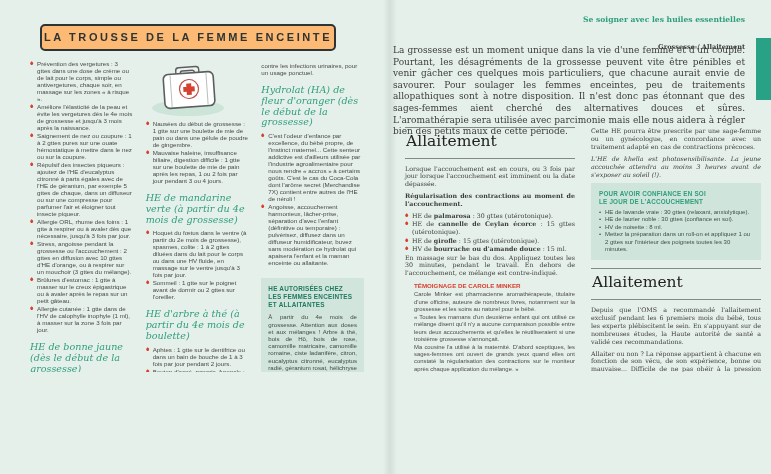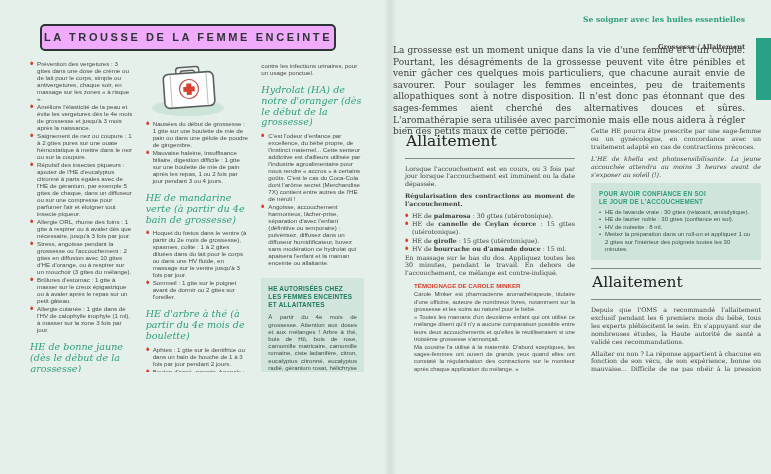--- a/index.html
+++ b/index.html
@@ -6,21 +6,21 @@
   body{width:771px;height:474px;overflow:hidden;font-family:"Liberation Sans",sans-serif;}
   .spread{position:relative;width:771px;height:474px;background:#e6f0ea;}
   .page{position:absolute;top:0;height:372px;overflow:hidden;}
   .left-page{left:0;width:390px;}
   .right-page{left:390px;width:381px;}
   .gutter{position:absolute;left:383px;top:0;width:14px;height:474px;
     background:linear-gradient(90deg,rgba(0,0,0,0),rgba(40,70,60,.10) 50%,rgba(0,0,0,0));}
 
   
   .lp-title-box{position:absolute;left:40px;top:24px;width:292px;border:2px solid #2e3434;
-    border-radius:5px;background:#f0abfc;text-align:center;padding:5px 0 6px;
+    border-radius:5px;background:#fdba74;text-align:center;padding:5px 0 6px;
     font-weight:bold;font-size:11px;letter-spacing:2.6px;color:#2e3434;}
   .lp-cols{position:absolute;left:30px;top:60px;width:334px;display:flex;gap:13px;}
   .lp-col{flex:1;min-width:0;}
   .script-h{font-family:"DejaVu Serif",serif;font-style:italic;font-weight:normal;
     color:#2f9e7d;font-size:9.6px;line-height:1.13;margin:9px 0 4px;}
   .lp-col > .script-h:first-child{margin-top:2px;}
   .b-item{position:relative;padding-left:7px;font-size:6.2px;line-height:7px;color:#484848;
     margin-bottom:1px;}
   .drop{position:absolute;left:0;top:1.6px;width:3.4px;height:3.4px;background:#d6402f;
     border-radius:0 50% 50% 50%;transform:rotate(45deg);}
@@ -140,21 +140,21 @@
         <div>
 
             <div class="b-item">
               <span class="drop"></span><span>Nausées du début de grossesse : 1 gtte sur une boulette de mie de pain ou dans une gélule de poudre de gingembre.</span>
             </div>
 
             <div class="b-item">
               <span class="drop"></span><span>Mauvaise haleine, insuffisance biliaire, digestion difficile : 1 gtte sur une boulette de mie de pain après les repas, 1 ou 2 fois par jour pendant 3 ou 4 jours.</span>
             </div>
           </div>
-        <h3 class="script-h">HE de mandarine verte (à partir du 4e bain de grossesse)</h3>
+        <h3 class="script-h">HE de mandarine verte (à partir du 4e mois de grossesse)</h3>
         <div>
 
             <div class="b-item">
               <span class="drop"></span><span>Hoquet du fœtus dans le ventre (à partir du 2e mois de grossesse), spasmes, colite : 1 à 2 gttes diluées dans du lait pour le corps ou dans une HV fluide, en massage sur le ventre jusqu'à 3 fois par jour.</span>
             </div>
 
             <div class="b-item">
               <span class="drop"></span><span>Sommeil : 1 gtte sur le poignet avant de dormir ou 2 gttes sur l'oreiller.</span>
             </div>
           </div>
@@ -170,21 +170,21 @@
             </div>
 
             <div class="b-item">
               <span class="drop"></span><span>Prévention et traitement curatif des mycoses vaginales et des infections vaginales ou urinaires : 30 gttes dans 100 ml de gel pour hygiène intime à pH 8,5 en cas de mycose vaginale et dans un gel intime de pH plus acide</span>
             </div>
           </div>
       </div>
 
       <div class="lp-col">
         <p class="cont-para">contre les infections urinaires, pour un usage ponctuel.</p>
-        <h3 class="script-h">Hydrolat (HA) de notre d'oranger (dès le début de la grossesse)</h3>
+        <h3 class="script-h">Hydrolat (HA) de fleur d'oranger (dès le début de la grossesse)</h3>
         <div>
 
             <div class="b-item">
               <span class="drop"></span><span>C'est l'odeur d'enfance par excellence, du bébé propre, de l'instinct maternel... Cette senteur addictive est d'ailleurs utilisée par l'industrie agroalimentaire pour nous rendre « accros » à certains goûts. C'est le cas du Coca-Cola dont l'arôme secret (Merchandise 7X) contient entre autres de l'HE de néroli !</span>
             </div>
 
             <div class="b-item">
               <span class="drop"></span><span>Angoisse, accouchement harmonieux, lâcher-prise, séparation d'avec l'enfant (définitive ou temporaire) : pulvérisez, diffusez dans un diffuseur humidificateur, buvez sans modération ce hydrolat qui apaisera l'enfant et la maman enceinte ou allaitante.</span>
             </div>
           </div>

